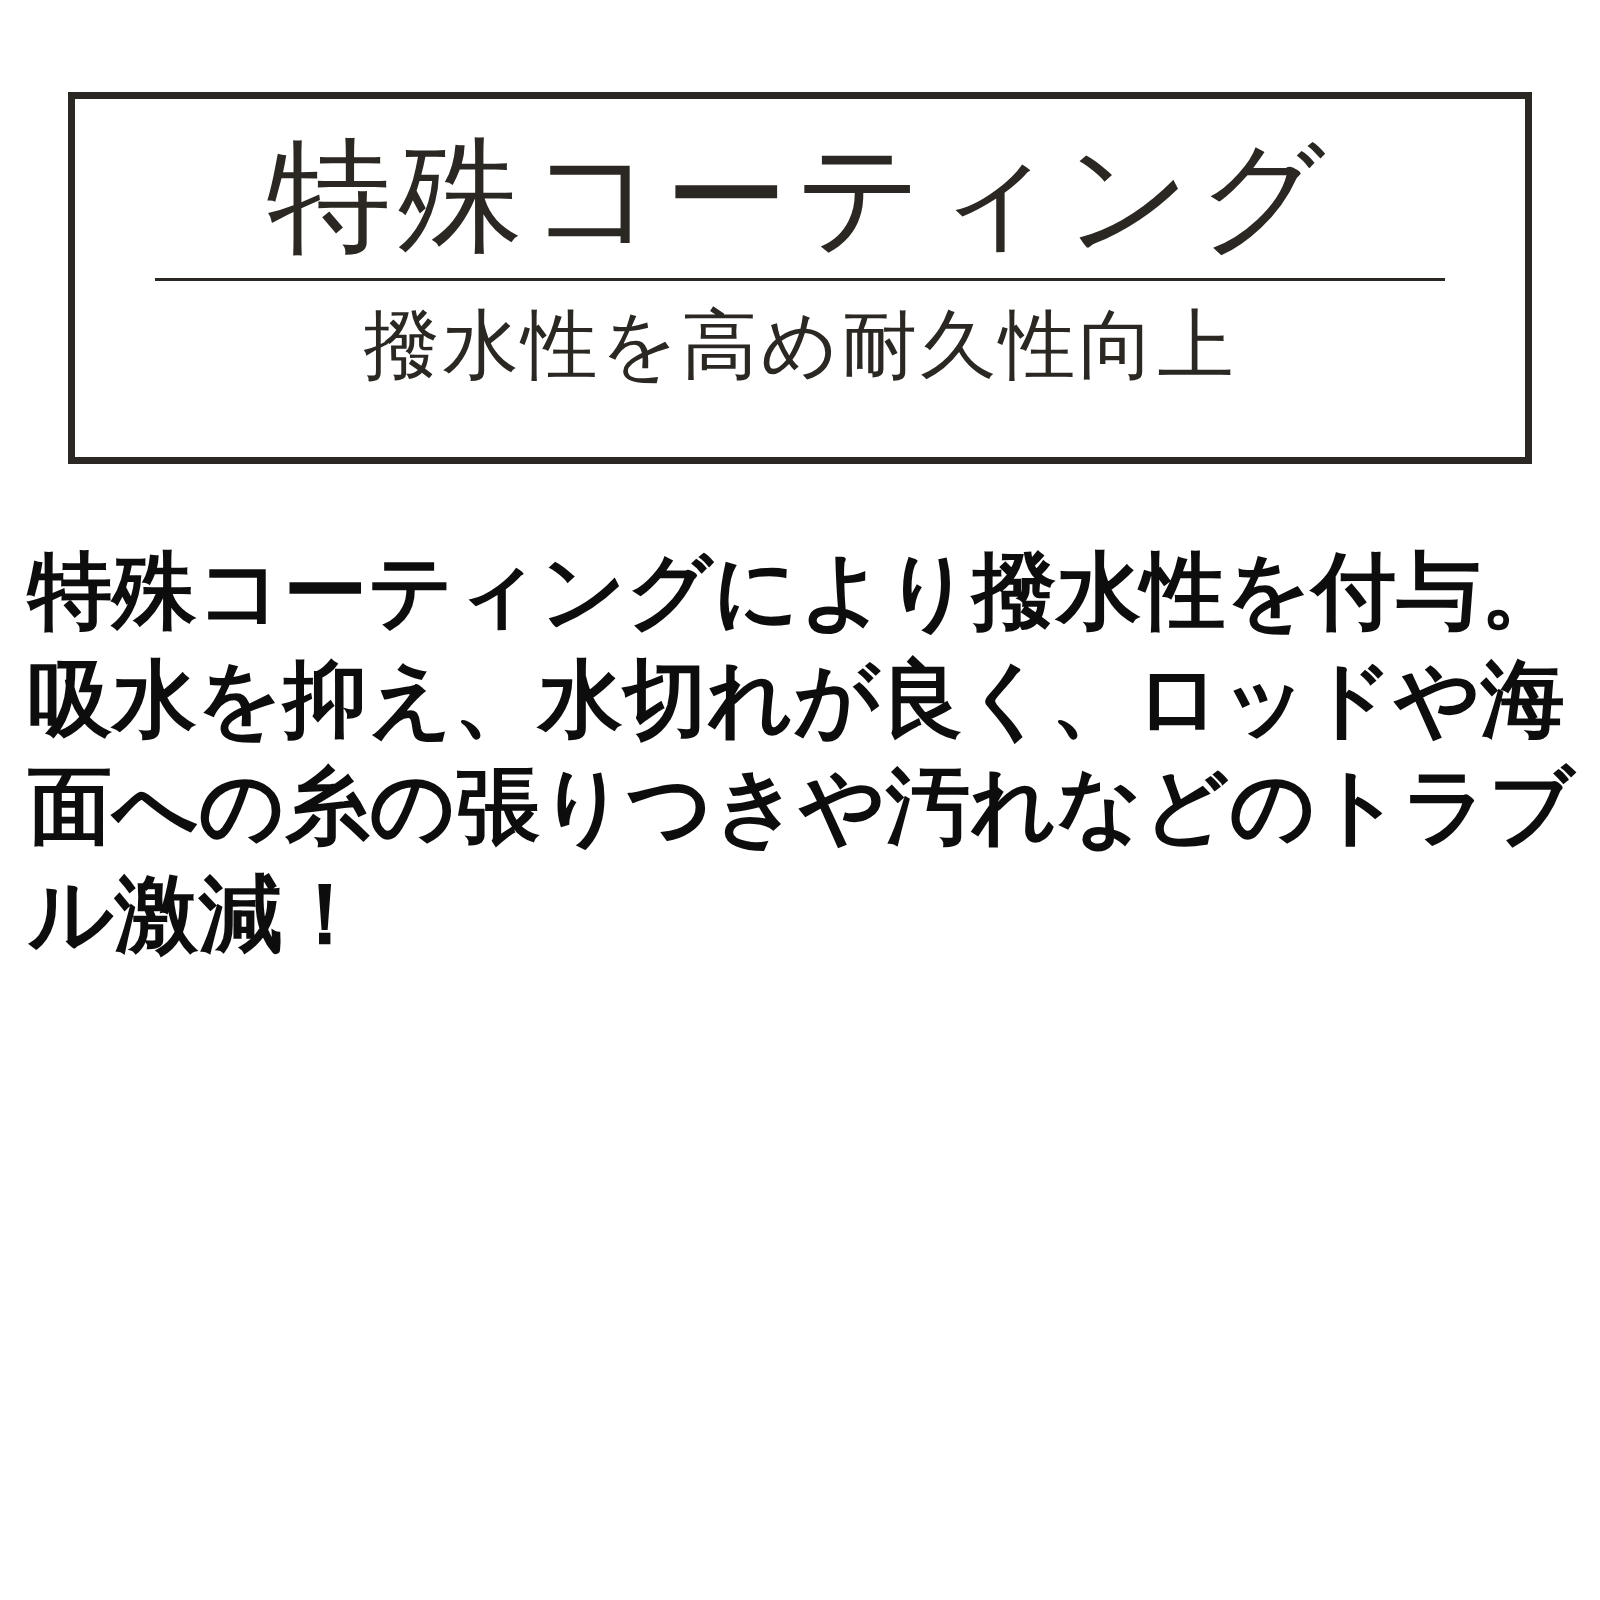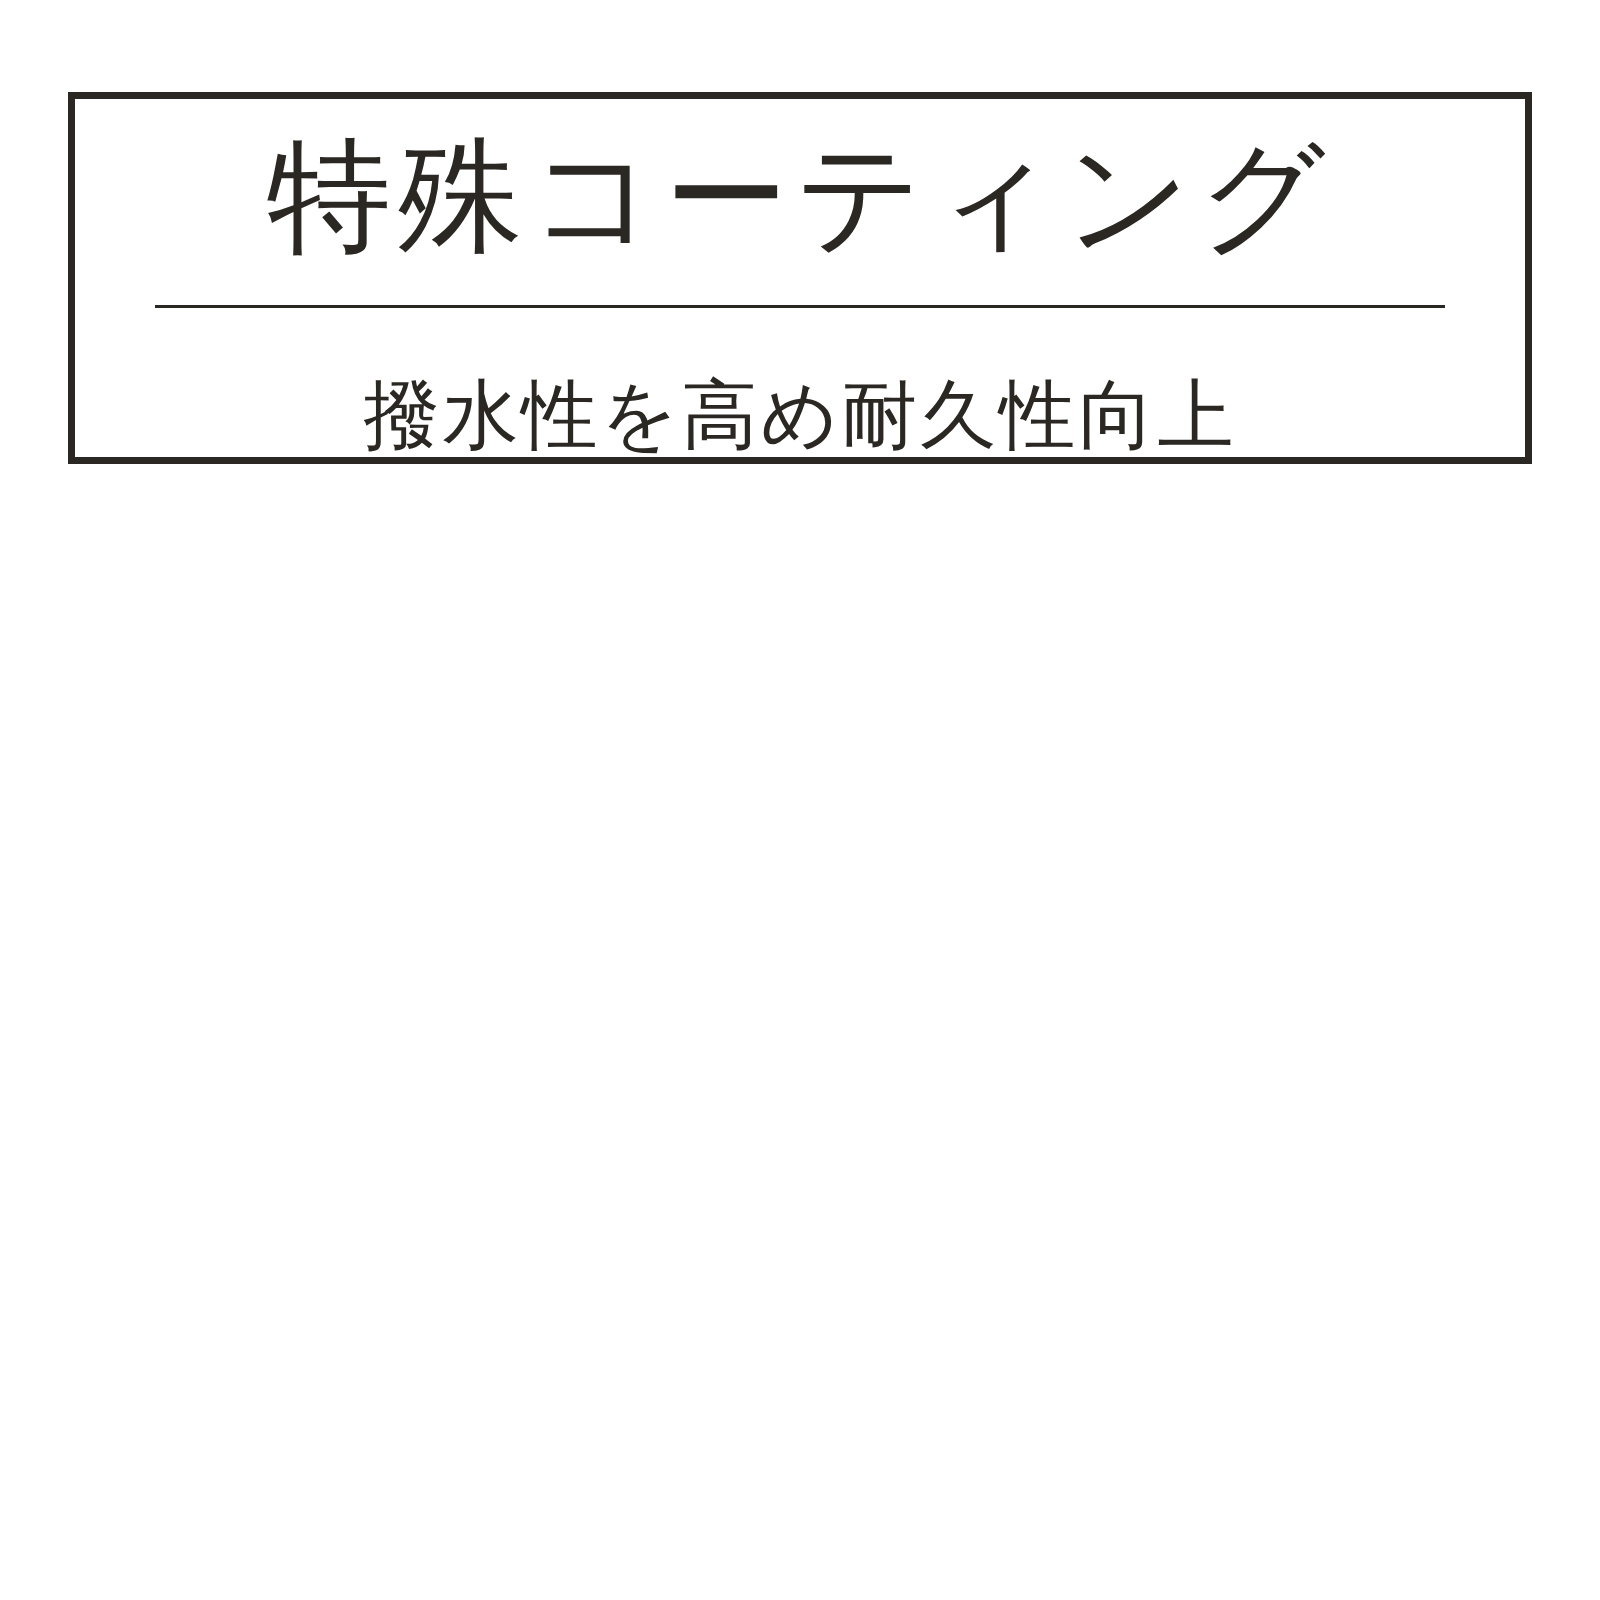--- a/index.html
+++ b/index.html
@@ -27,42 +27,42 @@
     position: absolute;
     left: 68px;
     top: 92px;
     width: 1464px;
     height: 372px;
     box-sizing: border-box;
     border: 7px solid #2b2722;
     display: flex;
     flex-direction: column;
     align-items: center;
-    justify-content: space-between;
+    justify-content: flex-start;
   }
 
   .header-title {
     margin-top: 26px;
     font-size: 124px;
     line-height: 1.15;
     letter-spacing: 0.06em;
     color: #2b2722;
     font-weight: 400;
     white-space: nowrap;
   }
 
   .header-rule {
     width: 1290px;
     height: 3px;
     background: #2b2722;
     margin-top: 10px;
   }
 
   .header-subtitle {
-    margin-top: 38px;
+    margin-top: 22px;
     font-size: 76px;
     line-height: 1.1;
     letter-spacing: 0.04em;
     color: #2b2722;
     font-weight: 400;
     white-space: nowrap;
   }
 
   
   .body-copy {
@@ -87,15 +87,16 @@
 
 <div class="page">
 
   <div class="header-box">
     <div class="header-title">特殊コーティング</div>
     <div class="header-rule"></div>
     <div class="header-subtitle">撥水性を高め耐久性向上</div>
   </div>
 
   <div class="body-copy">
+    <p>特殊コーティングにより撥水性を付与。吸水を抑え、水切れが良く、ロッドや海面への糸の張りつきや汚れなどのトラブル激減！</p>
   </div>
 
 </div>
 
 </body></html>

